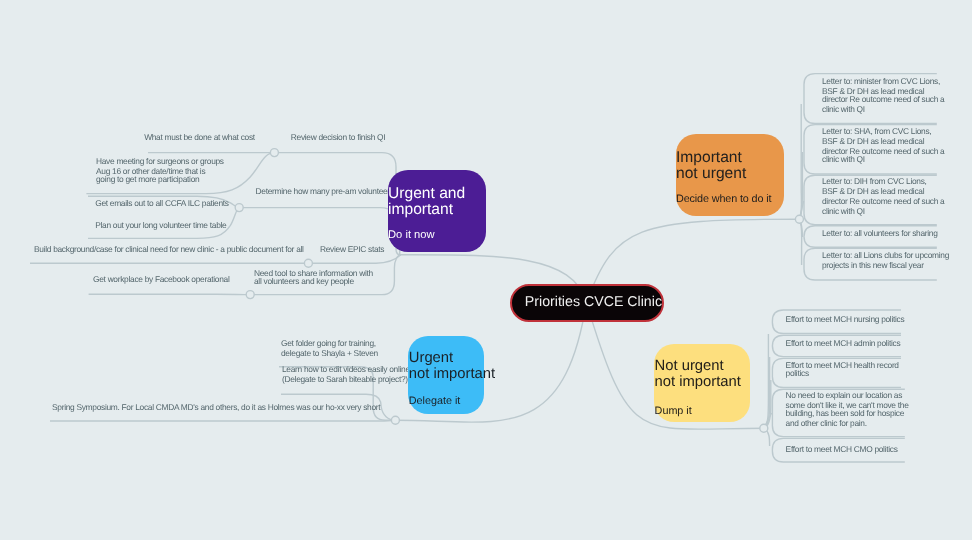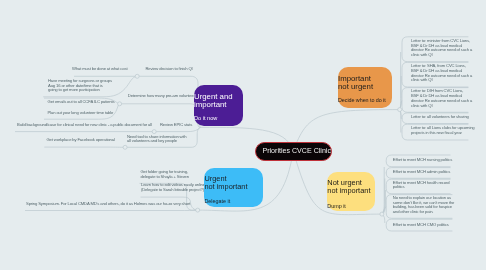--- a/index.html
+++ b/index.html
@@ -16,21 +16,21 @@
   .quad .t div{line-height:8.5px;}
 
   #q-ui{left:194px;top:84.6px;width:49px;height:41.7px;background:#4c1d95;color:#fff;}
   #q-ui .t{font-size:7.8px;top:8.2px;}
   #q-ui .s{font-size:5.6px;top:30.6px;}
 
   #q-inu{left:338px;top:66.7px;width:54px;height:41.3px;background:#e8974a;color:#24211e;}
   #q-inu .t{font-size:7.8px;top:8.1px;}
   #q-inu .s{font-size:5.4px;top:30.5px;letter-spacing:-0.06px;}
 
-  #q-uni{left:204.4px;top:168px;width:59px;height:39px;background:#3dbcf7;color:#1a2026;}
+  #q-uni{left:204.4px;top:168px;width:38px;height:39px;background:#3dbcf7;color:#1a2026;}
   #q-uni .t{font-size:7.4px;top:6.9px;}
   #q-uni .s{font-size:5.4px;top:30.1px;}
 
   #q-nun{left:327.3px;top:172px;width:48px;height:39.3px;background:#fddf7e;color:#23201a;}
   #q-nun .t{font-size:7.4px;top:6.8px;}
   #q-nun .s{font-size:5.4px;top:30.6px;}
 
   #central{position:absolute;left:254.5px;top:142px;width:77.5px;height:18.5px;
            box-sizing:border-box;background:#0a0507;border:1.6px solid #c0323a;
            border-radius:10px;color:#efefef;display:flex;align-items:center;

